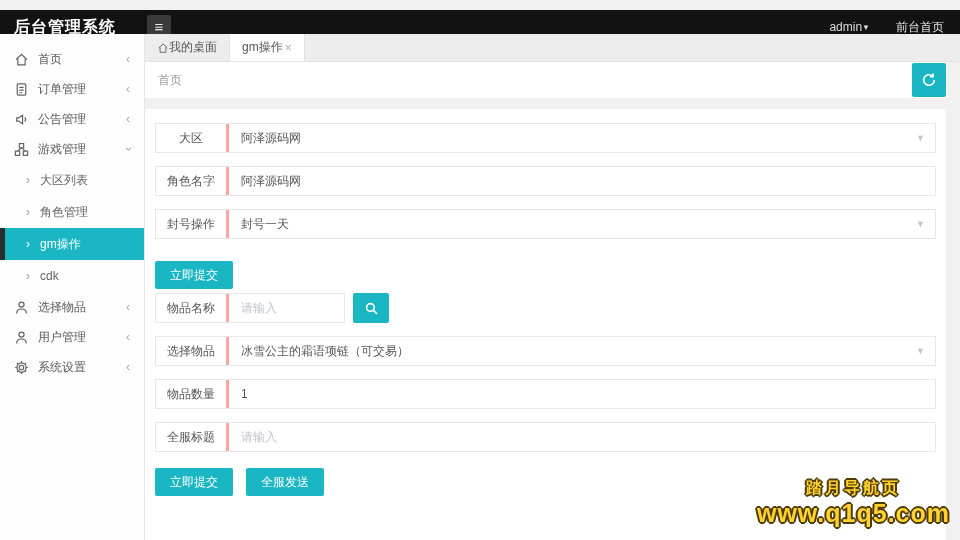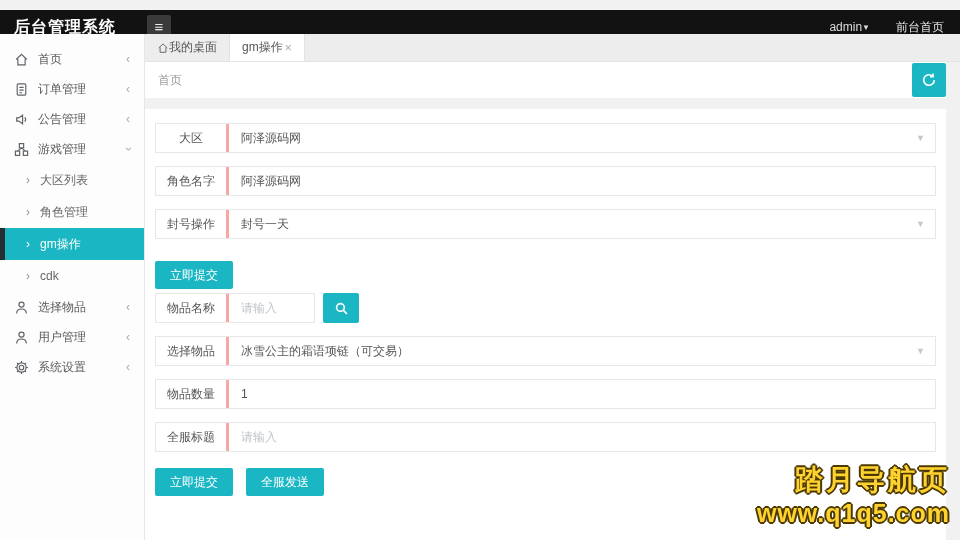--- a/index.html
+++ b/index.html
@@ -52,31 +52,31 @@
   .finput { flex:1; border:none; outline:none; padding:0 12px; font-size:12px; color:#555; font-family:inherit; background:transparent; }
   .finput::placeholder { color:#c0c4cc; }
 
   .btn { display:inline-flex; align-items:center; justify-content:center; height:28px; padding:8px 15px; background:#1ab6c3; color:#fff; border:none; border-radius:2px; font-size:12px; cursor:pointer; font-family:inherit; }
   .gm-submit { margin:9px 0 4px 0; }
 
   .section-tabs { margin:16px 0 18px 0; border-bottom:1px solid #eaeaea; }
   .section-tab { display:inline-block; color:#1ab6c3; padding:5px 8px 7px 2px; border-bottom:2px solid #1ab6c3; margin-bottom:-1px; cursor:pointer; }
 
   .search-row { display:flex; align-items:flex-start; margin-bottom:13px; }
-  .search-row .frow { width:160px; margin-bottom:0; }
+  .search-row .frow { width:190px; margin-bottom:0; }
   .search-btn { width:36px; height:30px; margin-left:8px; background:#1ab6c3; border:none; border-radius:2px; display:flex; align-items:center; justify-content:center; cursor:pointer; }
 
   .bottom-btns { display:flex; gap:13px; margin-top:16px; }
 
   
   .watermark { position:absolute; right:10px; bottom:12px; text-align:right; font-weight:bold; pointer-events:none;
     color:#ffd32f;
     text-shadow:-2px 0 #4d3a02, 2px 0 #4d3a02, 0 -2px #4d3a02, 0 2px #4d3a02,
                 -1px -1px #4d3a02, 1px -1px #4d3a02, -1px 1px #4d3a02, 1px 1px #4d3a02; }
-  .wm-line1 { font-size:28px; letter-spacing:3px; }
+  .wm-line1 { font-size:16px; letter-spacing:3px;text-align:center; }
   .wm-line2 { font-size:25px; letter-spacing:1px; }
 </style>
 </head>
 <body>
 
 <div class="page">
 
   <header class="header">
     <div class="brand">后台管理系统</div>
     <button class="hamburger"><span>≡</span></button>

